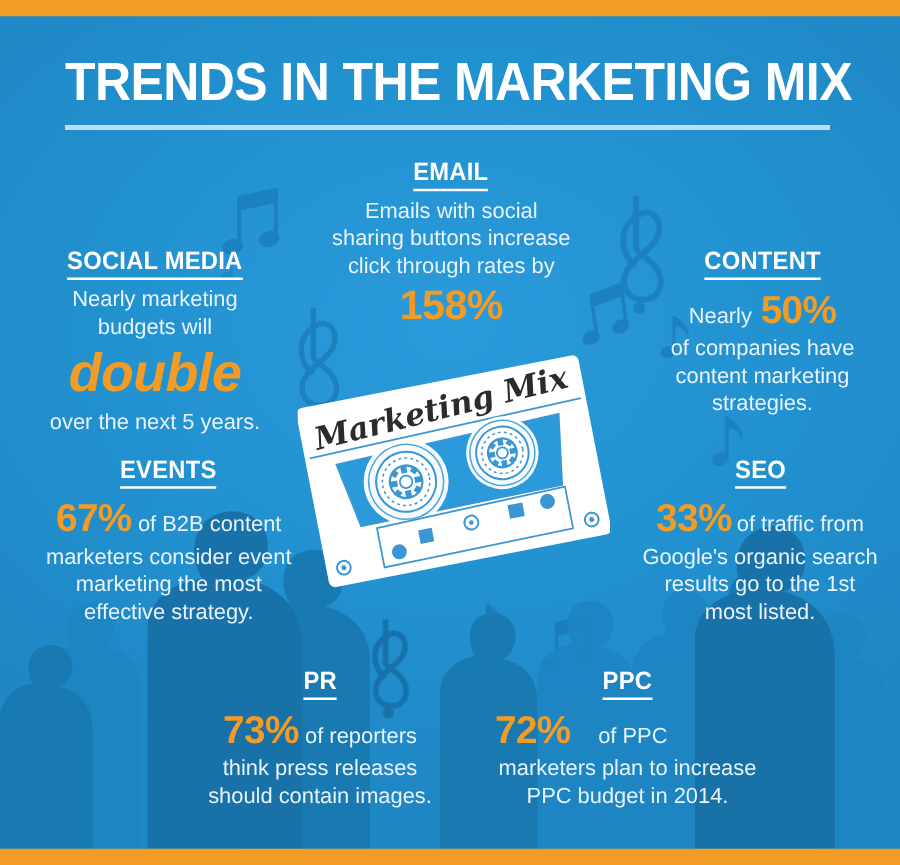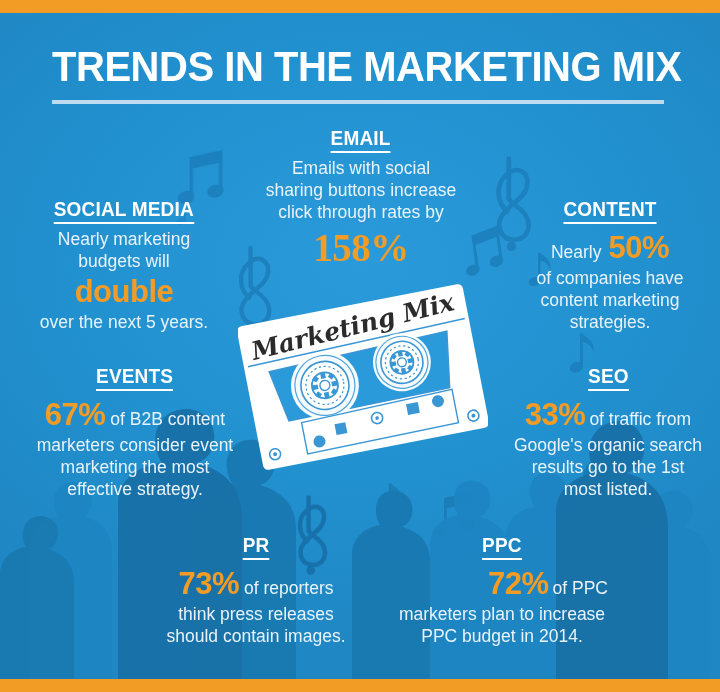--- a/index.html
+++ b/index.html
@@ -96,23 +96,23 @@
   .stat .body {
     font-size: 17.5px;
     line-height: 1.26;
     color: #e8f3fb;
     font-weight: 400;
   }
   .big {
     color: #f39c25;
     font-weight: bold;
   }
-  .big-xl { font-size: 39px; letter-spacing: -0.5px; font-family: Liberation Serif, serif; }
+  .big-xl { font-size: 33px; letter-spacing: -0.5px; }
   .big-lg { font-size: 31px; letter-spacing: -0.5px; }
-  .big-word { font-size: 31px; letter-spacing: -0.5px; }
+  .big-word { font-size: 43px; letter-spacing: -0.5px; font-style: italic; }
 
   
   #stat-email        { left: 263px; top: 127px;  width: 196px; }
   #stat-social-media { left: 18px;  top: 198px;  width: 212px; }
   #stat-content      { left: 512px; top: 198px;  width: 196px; }
   #stat-events       { left: 20px;  top: 365px;  width: 230px; }
   #stat-seo          { left: 508px; top: 365px;  width: 200px; }
   #stat-pr           { left: 152px; top: 534px;  width: 208px; }
   #stat-ppc          { left: 396px; top: 534px;  width: 212px; }
 
@@ -364,21 +364,21 @@
         <span>of reporters</span>
       </div>
       <div>think press releases</div>
       <div>should contain images.</div>
     </div>
   </div>
 
   <div class="stat" id="stat-ppc">
     <h2>PPC</h2>
     <div class="body">
-      <div style="display:flex;align-items:baseline;justify-content:flex-end;gap:4px;">
+      <div style="display:flex;align-items:baseline;justify-content:flex-start;gap:22px;">
         <span class="big big-lg">72%</span>
         <span>of PPC</span>
       </div>
       <div>marketers plan to increase</div>
       <div>PPC budget in 2014.</div>
     </div>
   </div>
 
   <div class="rule-top"></div>
   <div class="rule-bottom"></div>

